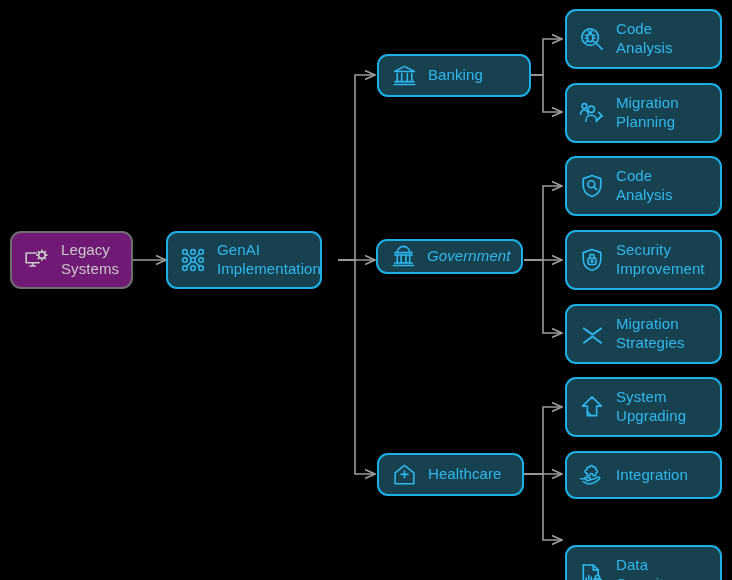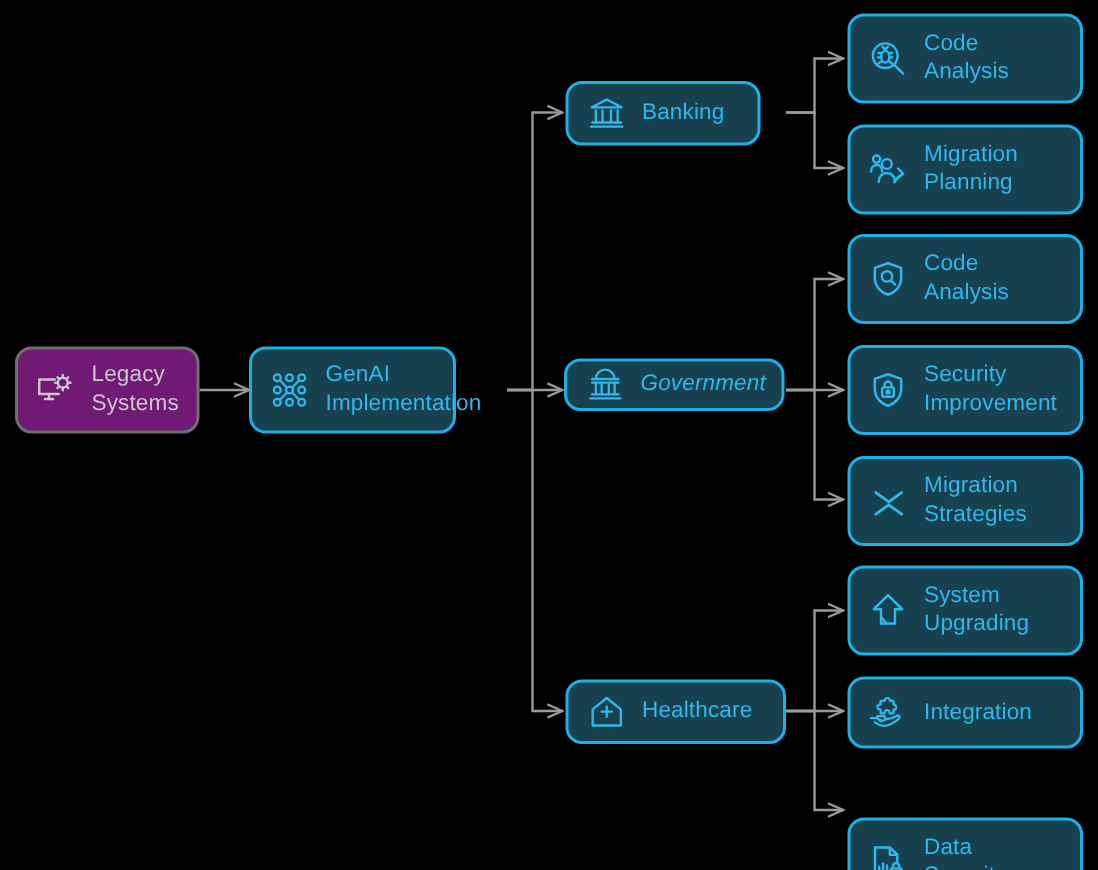--- a/index.html
+++ b/index.html
@@ -110,40 +110,40 @@
         <path d="M2 5.5h9.5M2 5.5v9h12M2 14.5h12"></path>
         <path d="M8 14.5v3M5.5 17.5h5"></path>
         <circle cx="16.5" cy="7.5" r="3"></circle>
         <path d="M16.5 2.8v1.4M16.5 10.8v1.4M21.2 7.5h-1.4M13.2 7.5h-1.4M19.8 4.2l-1 1M14.2 9.8l-1 1M19.8 10.8l-1-1M14.2 5.2l-1-1"></path>
       </svg>
     </span>
     <span class="node-label">Legacy
 Systems</span>
   </div>
 
-  <div class="node active" style="left:166px; top:231px; width:138px; height:58px;">
+  <div class="node active" style="left:166px; top:231px; width:156px; height:58px;">
     <span class="node-icon">
       <svg width="26" height="26" viewBox="0 0 24 24" fill="none" stroke-width="1.4">
         <circle cx="4.5" cy="4.5" r="2.1"></circle>
           <circle cx="12" cy="4.5" r="2.1"></circle>
           <circle cx="19.5" cy="4.5" r="2.1"></circle>
         <circle cx="4.5" cy="12" r="2.1"></circle>
           <circle cx="12" cy="12" r="2.1"></circle>
           <circle cx="19.5" cy="12" r="2.1"></circle>
         <circle cx="4.5" cy="19.5" r="2.1"></circle>
           <circle cx="12" cy="19.5" r="2.1"></circle>
           <circle cx="19.5" cy="19.5" r="2.1"></circle>
         <path d="M6.3 6.1 L10.3 10.4M13.8 10.4 L17.8 6.2M10.3 13.7 L6.3 17.9M17.8 17.9 L13.8 13.7"></path>
       </svg>
     </span>
     <span class="node-label">GenAI
 Implementation</span>
   </div>
 
-  <div class="node active" style="left:377px; top:54px; width:130px; height:43px;">
+  <div class="node active" style="left:377px; top:54px; width:154px; height:43px;">
     <span class="node-icon">
       <svg width="25" height="25" viewBox="0 0 24 24" fill="none" stroke-width="1.5" stroke-linecap="round" stroke-linejoin="round">
         <path d="M2.5 8.2 L12 3.2 L21.5 8.2 Z"></path>
         <path d="M5 10.2v7.5M9.3 10.2v7.5M14.7 10.2v7.5M19 10.2v7.5"></path>
         <path d="M2.8 17.9h18.4M2 20.6h20"></path>
       </svg>
     </span>
     <span class="node-label">Banking</span>
   </div>
 

